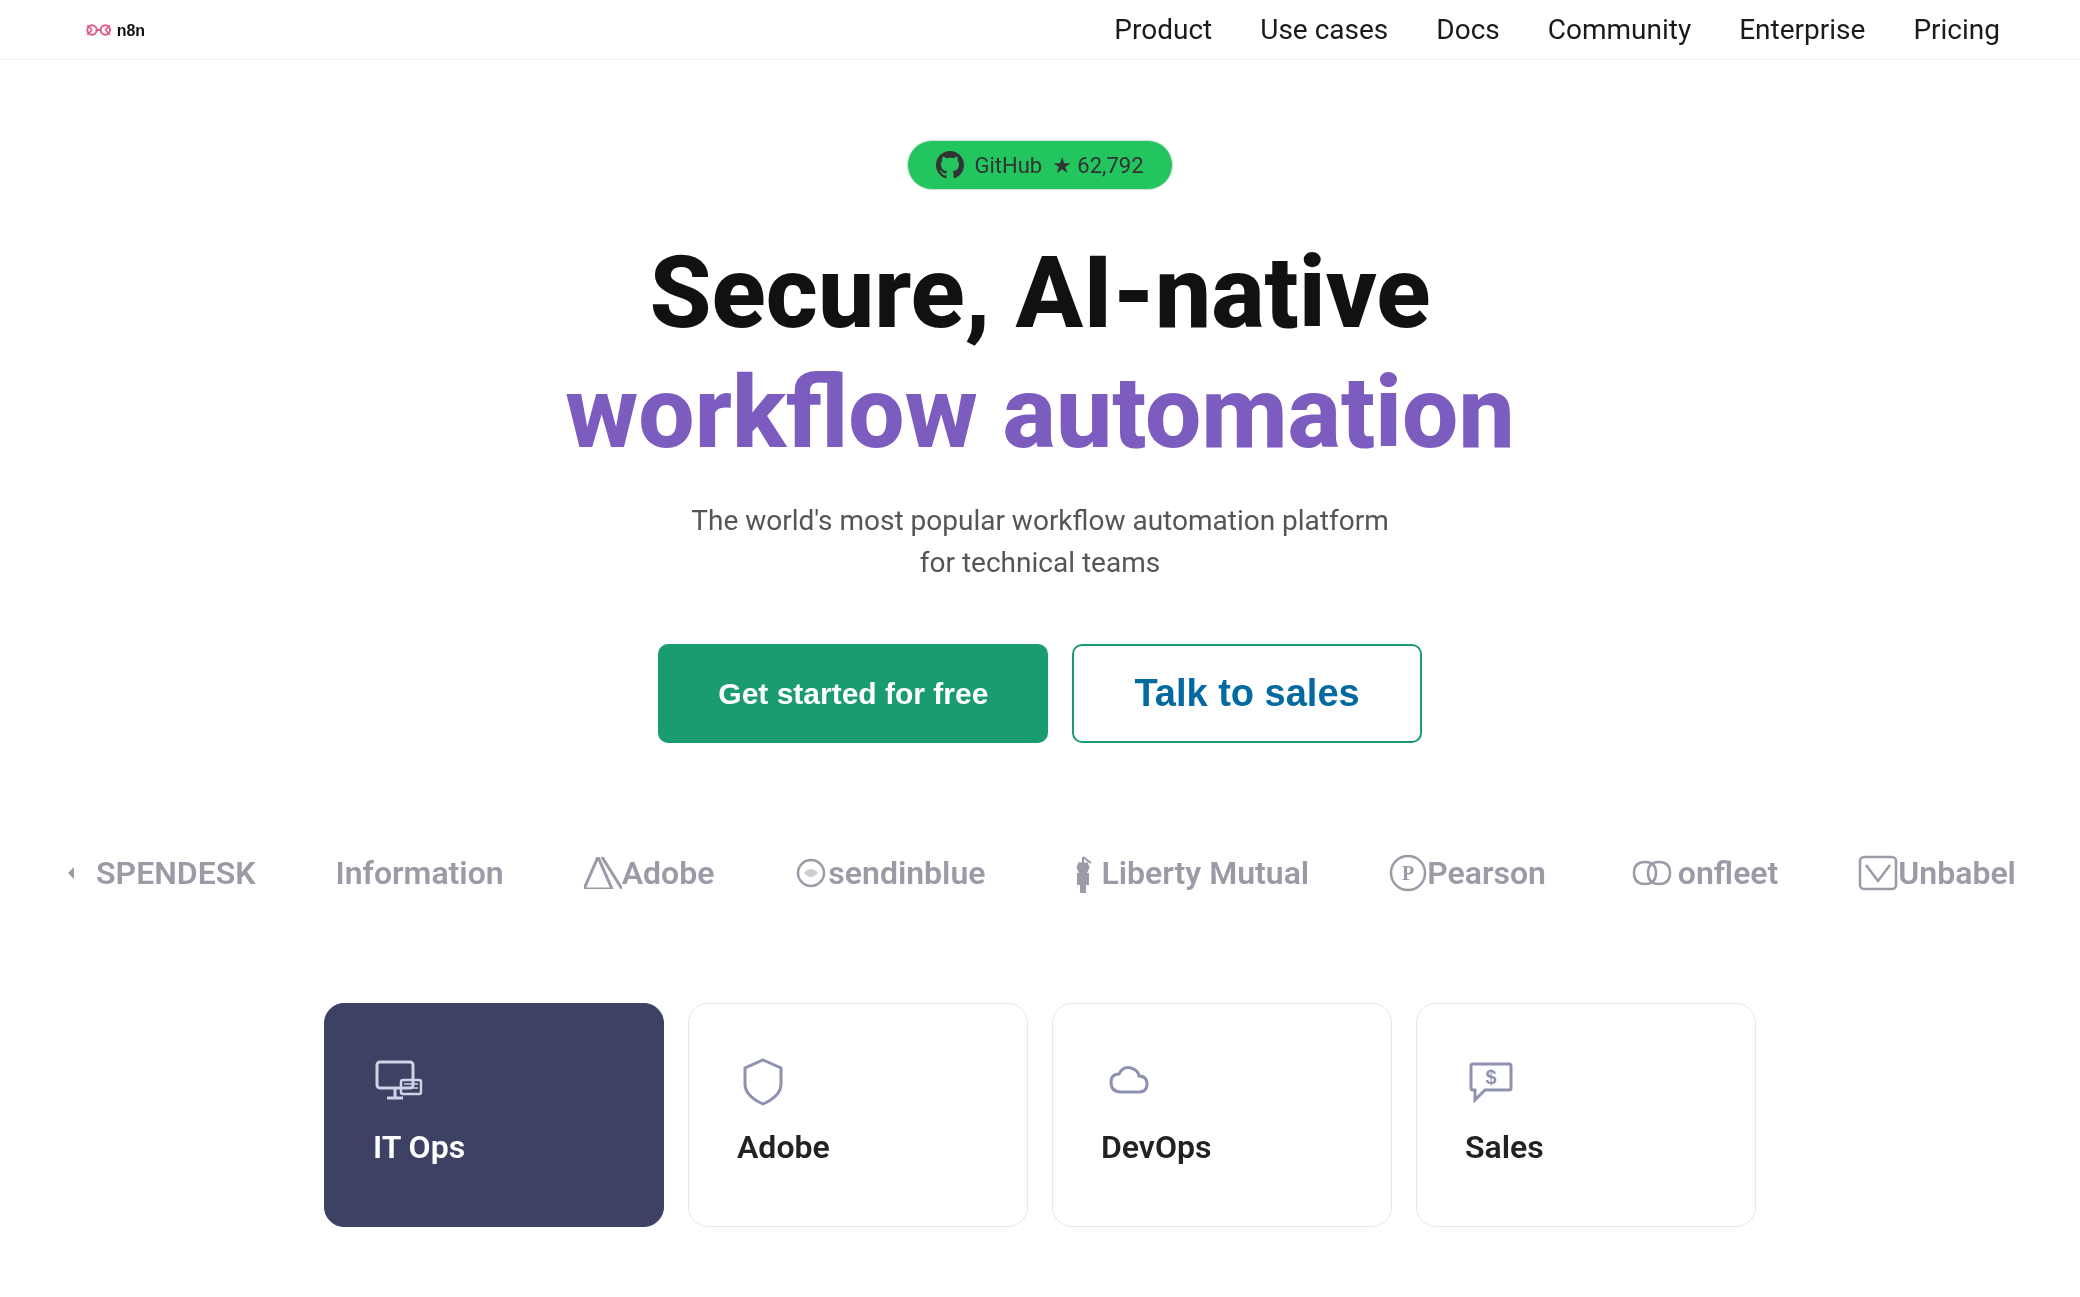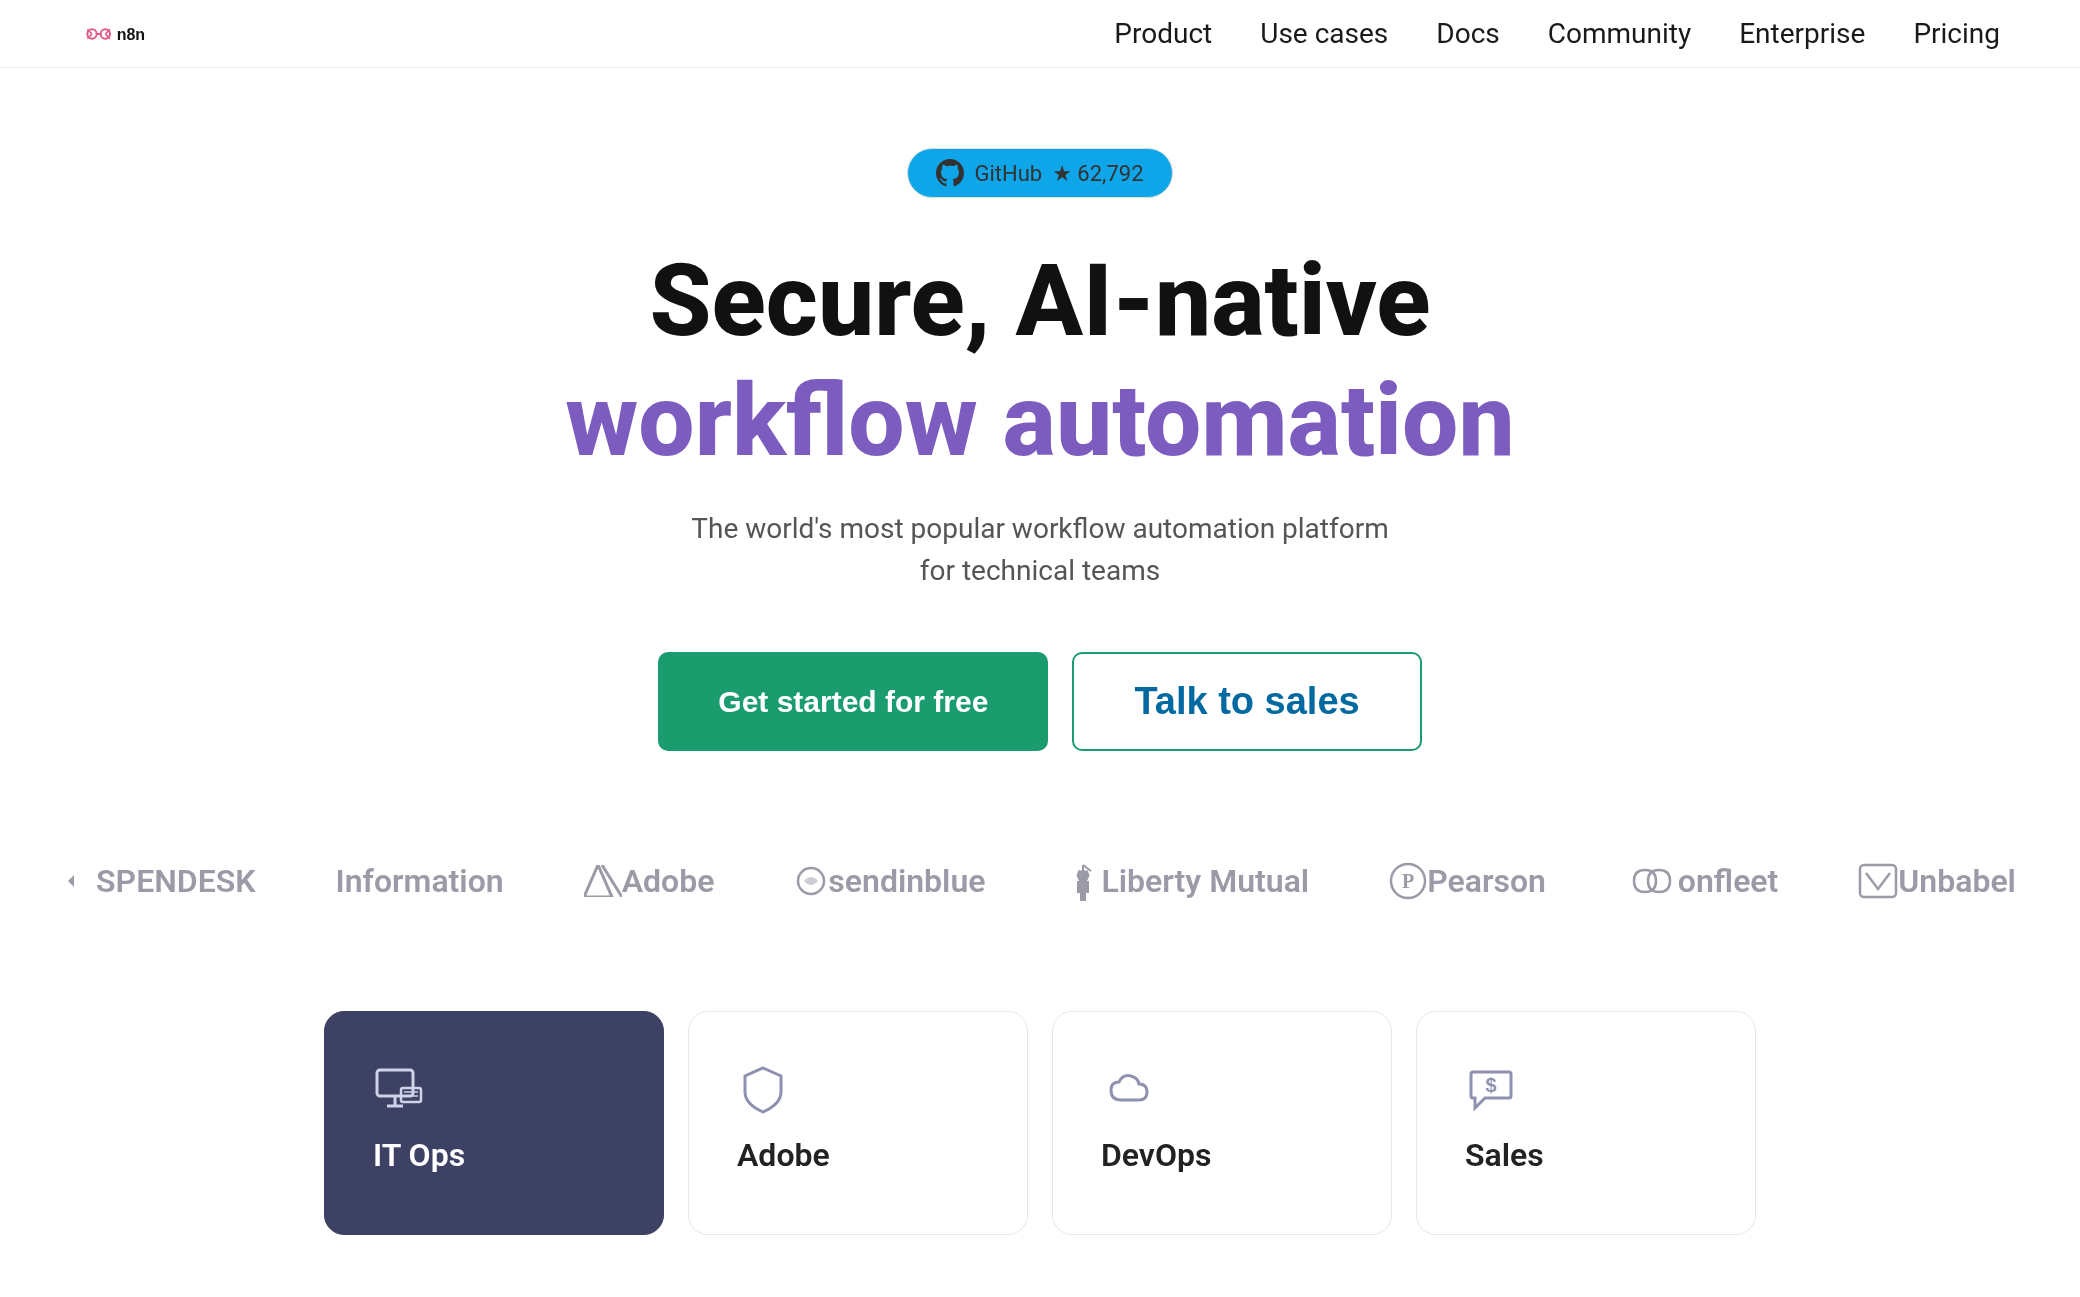--- a/index.html
+++ b/index.html
@@ -16,21 +16,21 @@
       min-height: 1297px;
       overflow-x: hidden;
     }
 
     
     nav {
       display: flex;
       align-items: center;
       justify-content: space-between;
       padding: 16px 80px;
-      height: 68px;
+      height: 60px;
       border-bottom: 1px solid #f0f0f0;
     }
 
     .nav-logo {
       display: flex;
       align-items: center;
       gap: 8px;
       text-decoration: none;
     }
 
@@ -93,21 +93,21 @@
     .github-badge {
       display: flex;
       align-items: center;
       gap: 10px;
       border: 1.5px solid #e0e0e0;
       border-radius: 50px;
       padding: 10px 28px;
       margin-bottom: 48px;
       font-size: 22px;
       color: #333;
-      background: #0ea5e9;
+      background: #22c55e;
     }
 
     .github-icon {
       width: 28px;
       height: 28px;
     }
 
     .hero-title-black {
       font-size: 100px;
       font-weight: 800;

